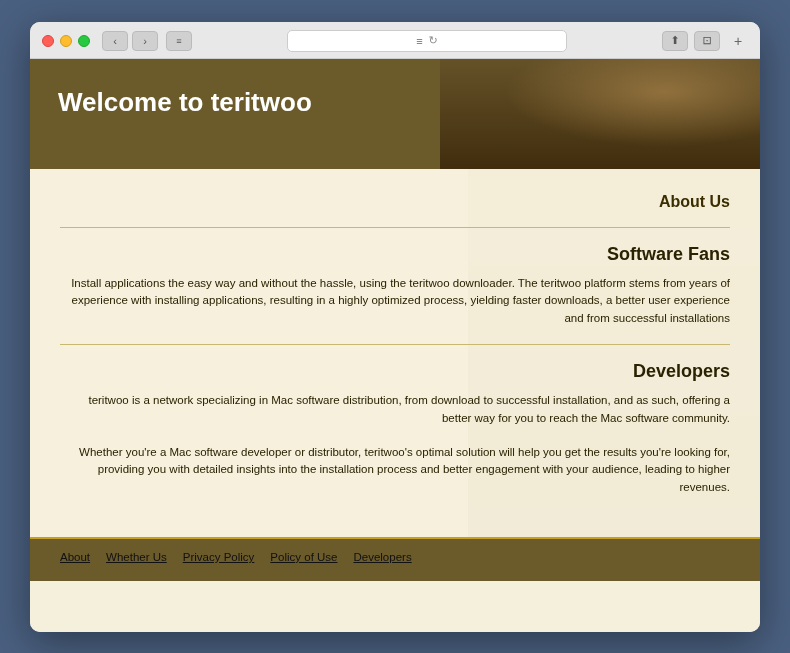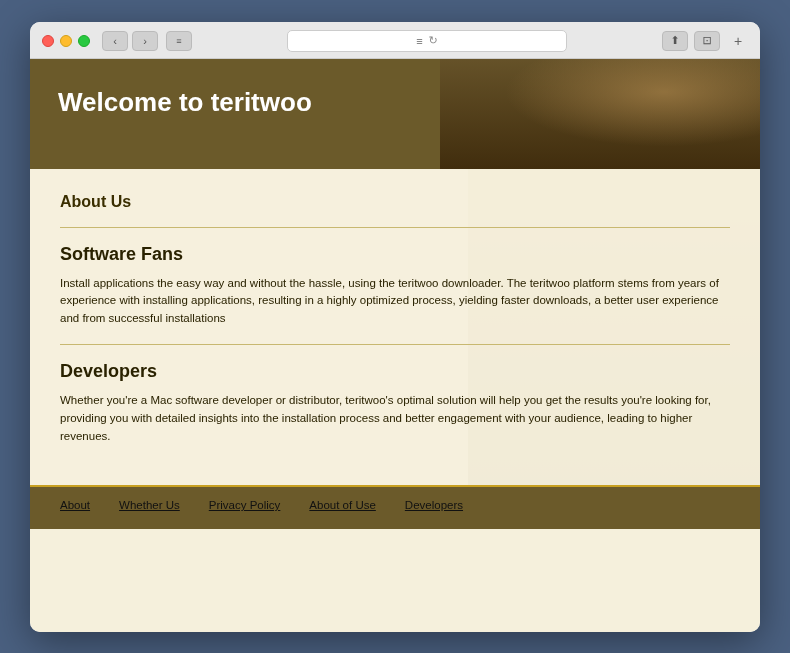--- a/index.html
+++ b/index.html
@@ -167,20 +167,21 @@
       color: white;
       position: relative;
       z-index: 1;
     }
 
     
     .main-content {
       background: rgba(245, 240, 220, 0.92);
       padding: 24px 30px;
       flex: 1;
+      text-align: right;
     }
 
     .section-title {
       font-size: 16px;
       font-weight: bold;
       color: #3a2e00;
       margin-bottom: 14px;
     }
 
     .subsection-title {
@@ -205,21 +206,21 @@
 
     
     .footer {
       background: #6b5a2a;
       padding: 12px 30px;
       border-top: 2px solid #c8a020;
     }
 
     .footer-links {
       display: flex;
-      gap: 29px;
+      gap: 16px;
       margin-bottom: 6px;
     }
 
     .footer-link {
       font-size: 11.5px;
       color: #111;
       text-decoration: underline;
       cursor: pointer;
     }
 
@@ -319,27 +320,28 @@
 
         <h2 class="section-title">About Us</h2>
         <hr class="divider">
 
         <h3 class="subsection-title">Software Fans</h3>
         <p class="section-text">Install applications the easy way and without the hassle, using the teritwoo downloader. The teritwoo platform stems from years of experience with installing applications, resulting in a highly optimized process, yielding faster downloads, a better user experience and from successful installations</p>
 
         <hr class="divider">
 
         <h3 class="subsection-title">Developers</h3>
+        <p class="section-text">teritwoo is a network specializing in Mac software distribution, from download to successful installation, and as such, offering a better way for you to reach the Mac software community.</p>
         <p class="section-text">Whether you're a Mac software developer or distributor, teritwoo's optimal solution will help you get the results you're looking for, providing you with detailed insights into the installation process and better engagement with your audience, leading to higher revenues.</p>
       </div>
     </div>
 
     <div class="footer">
       <div class="footer-links">
         <span class="footer-link">About</span>
         <span class="footer-link">Whether Us</span>
         <span class="footer-link">Privacy Policy</span>
-        <span class="footer-link">About of Use</span>
+        <span class="footer-link">Policy of Use</span>
         <span class="footer-link">Developers</span>
       </div>
     </div>
   </div>
 </div>
 
 </body></html>

